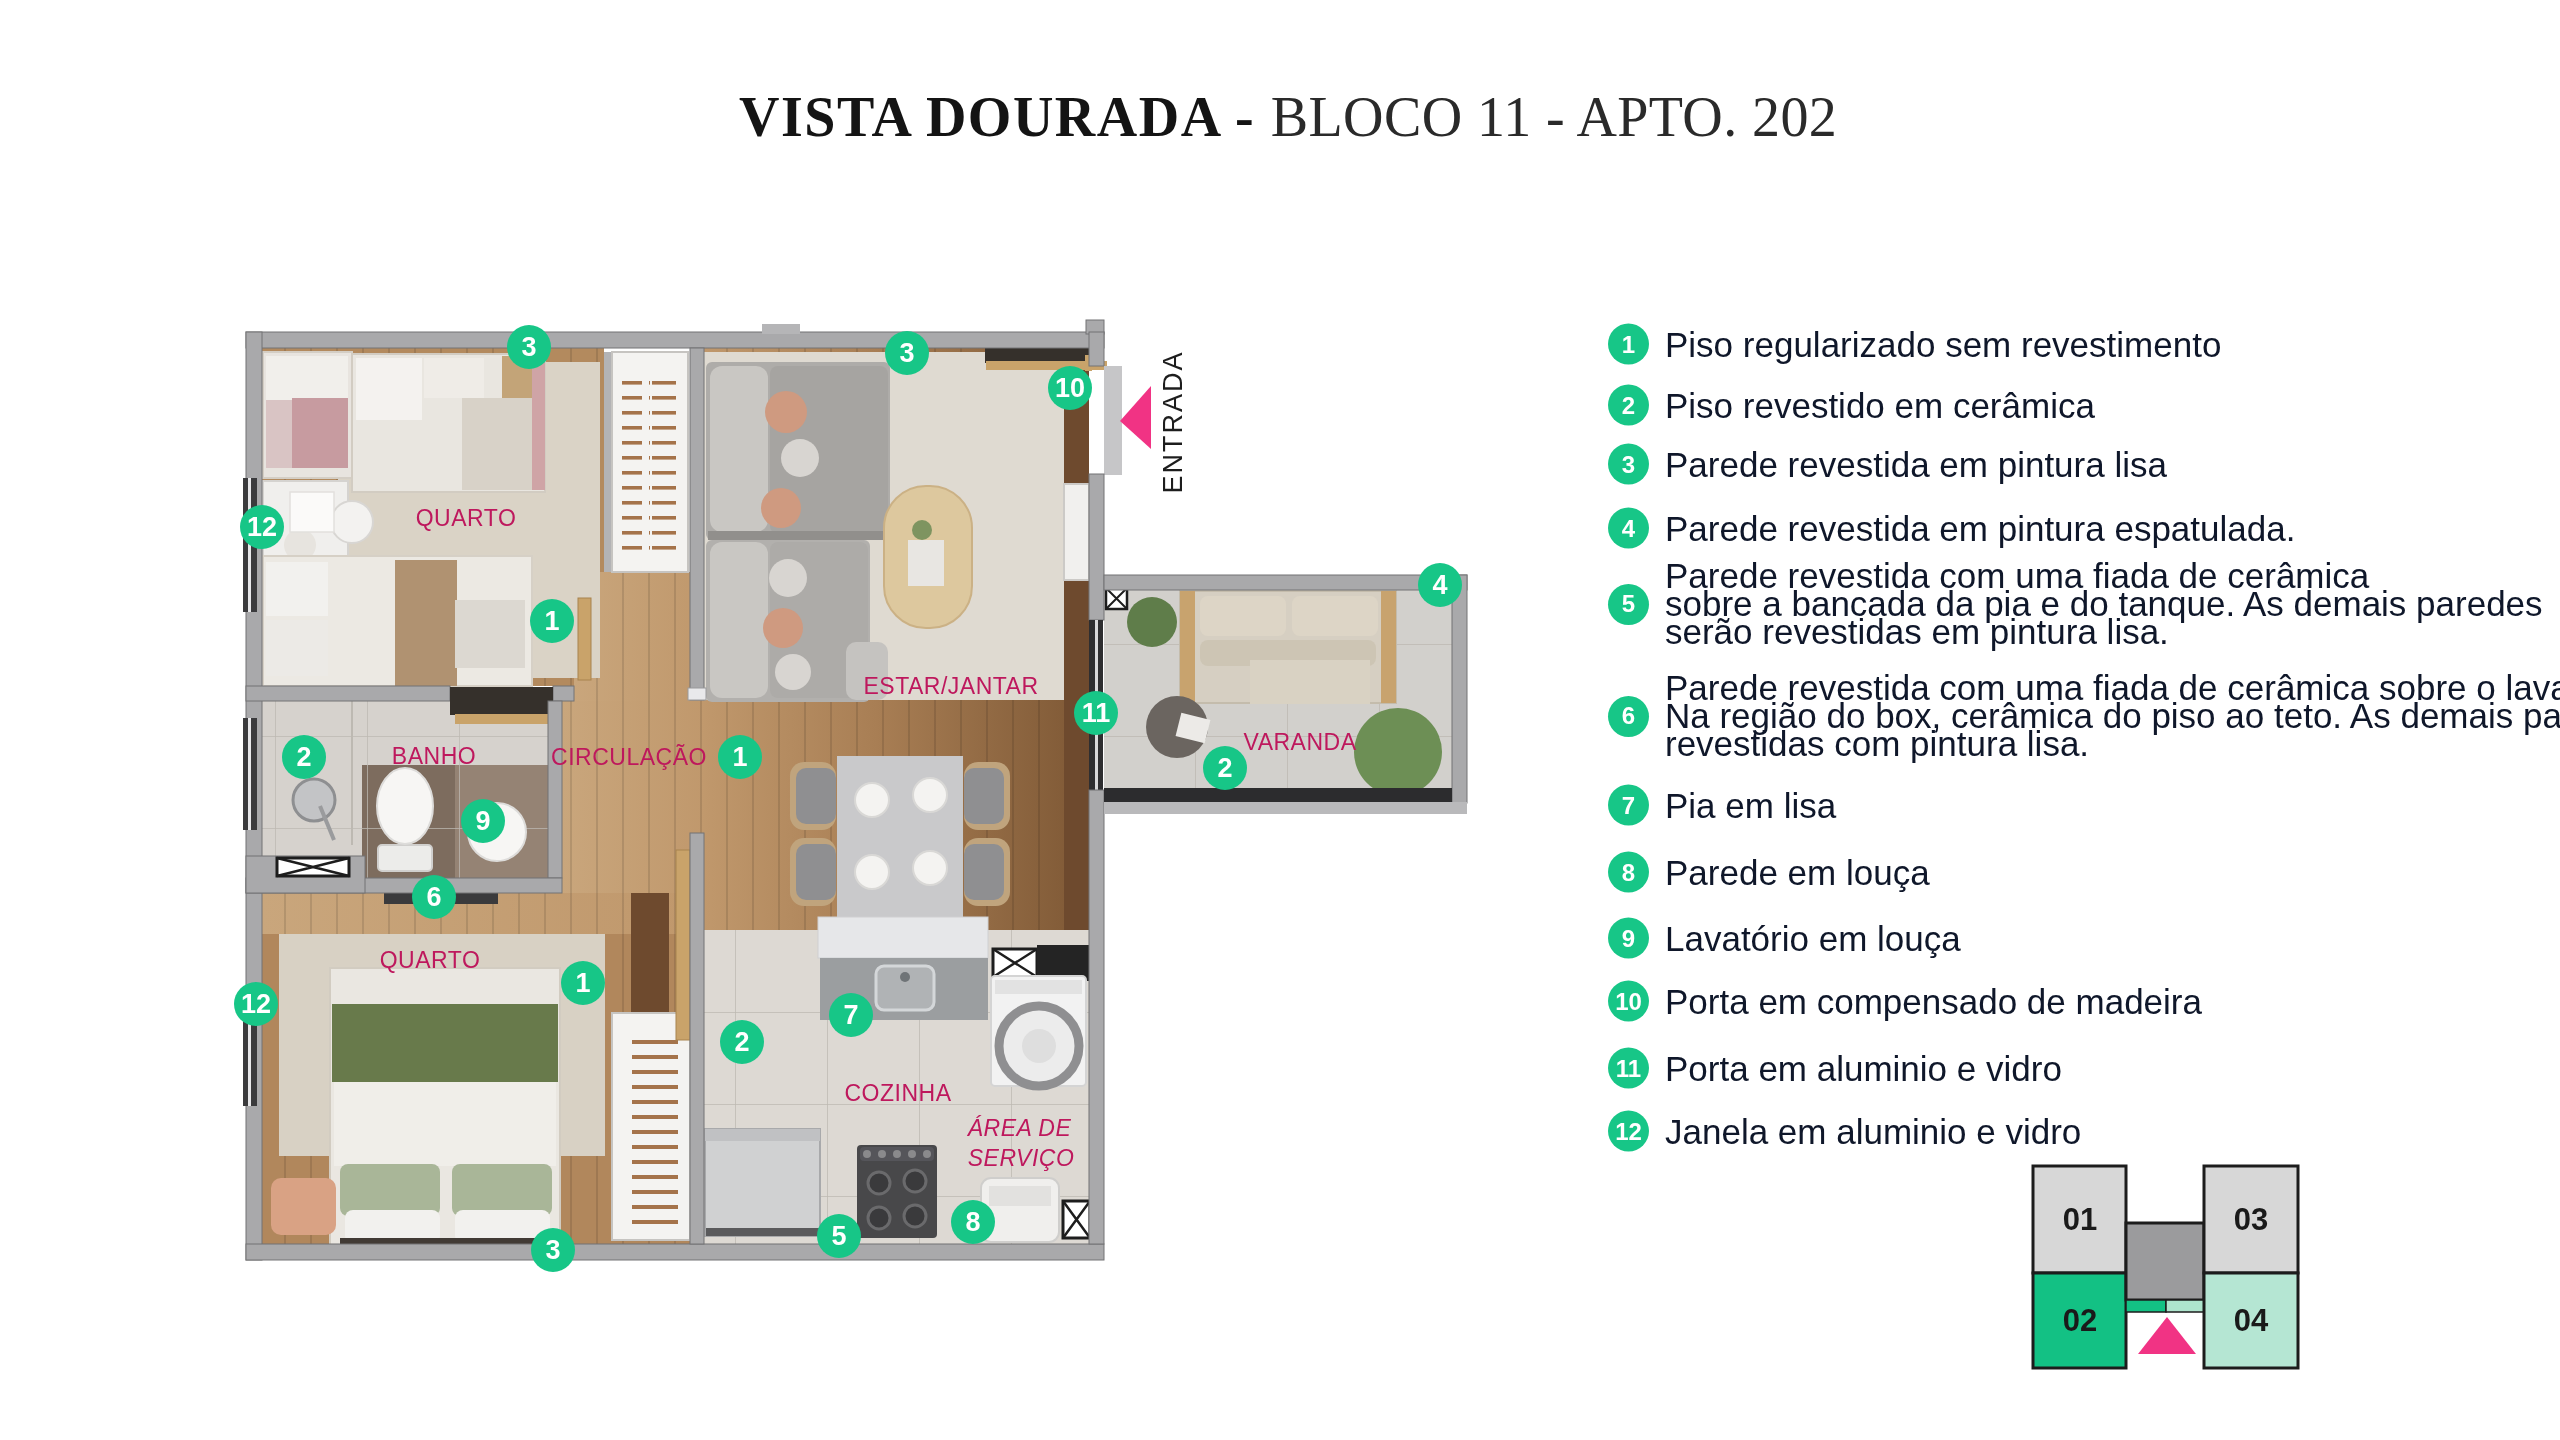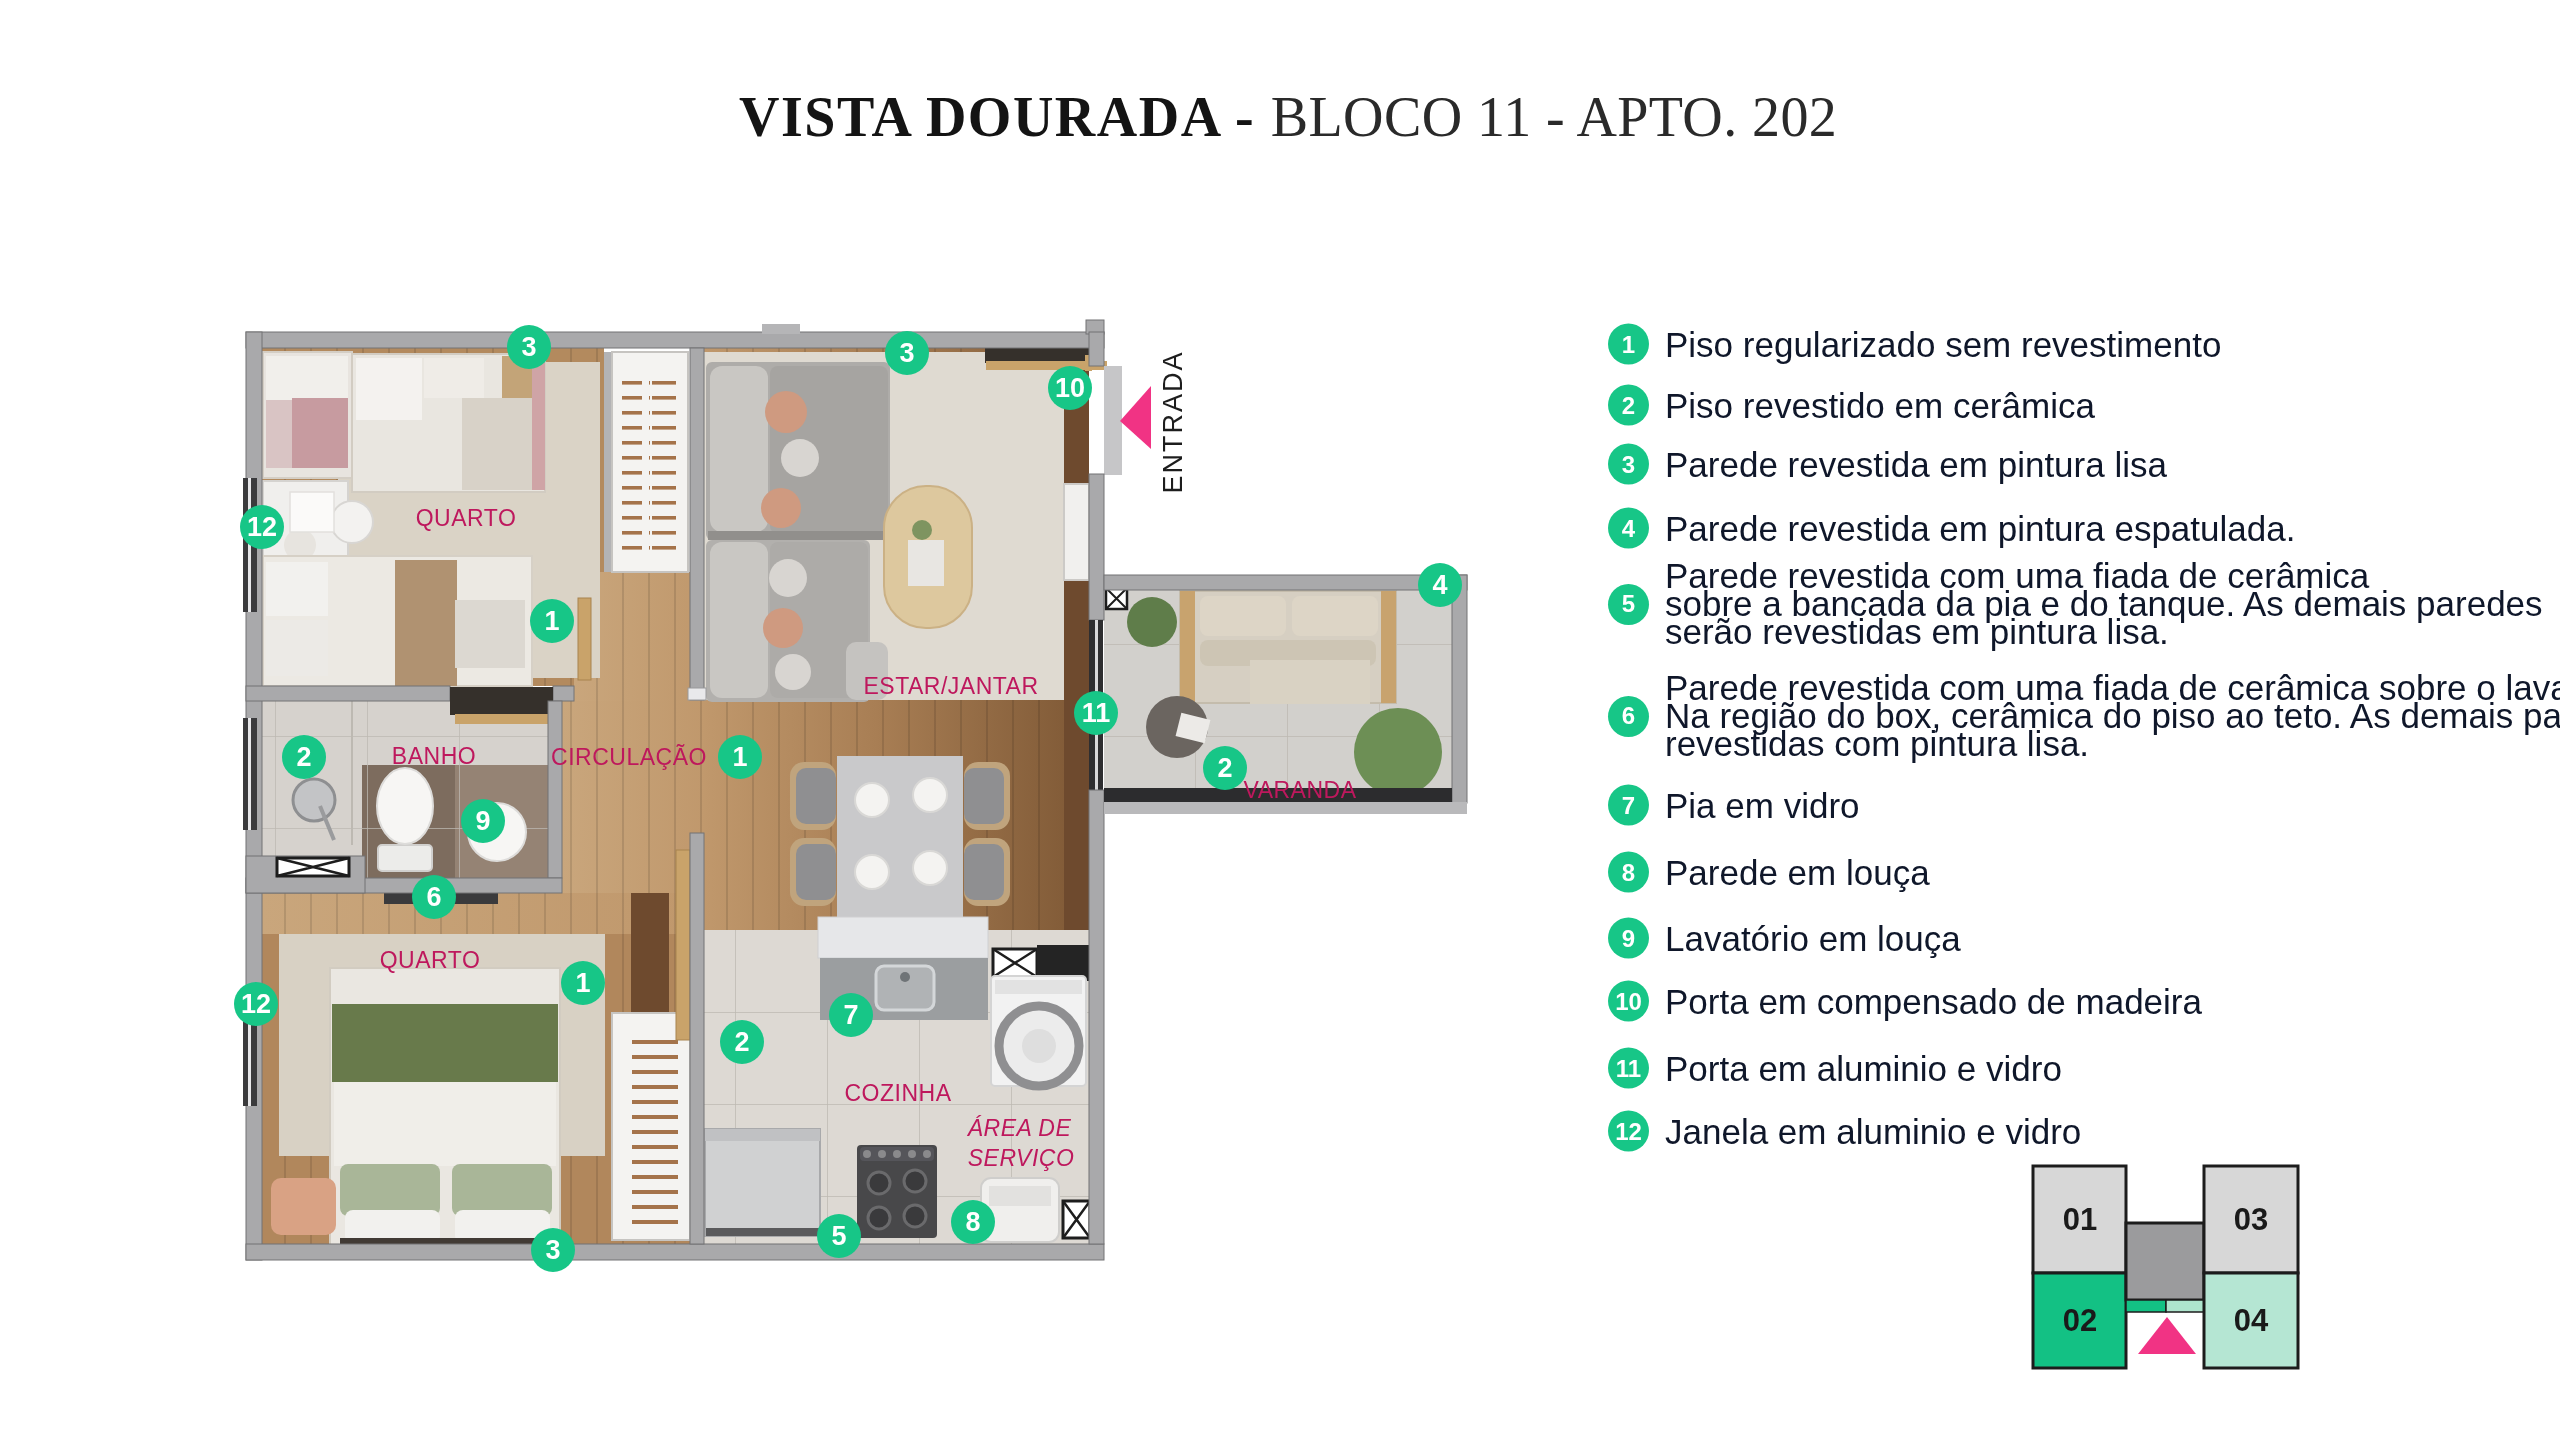--- a/index.html
+++ b/index.html
@@ -433,21 +433,21 @@
 </div>
 
 <div class="lbl" style="left:466px;top:518px;">QUARTO</div>
 
 <div class="lbl" style="left:434px;top:756px;">BANHO</div>
 
 <div class="lbl" style="left:629px;top:757px;">CIRCULAÇÃO</div>
 
 <div class="lbl" style="left:951px;top:686px;">ESTAR/JANTAR</div>
 
-<div class="lbl" style="left:1300px;top:742px;margin-top:48px;">VARANDA</div>
+<div class="lbl" style="left:1300px;top:742px;">VARANDA</div>
 
 <div class="lbl" style="left:430px;top:960px;">QUARTO</div>
 
 <div class="lbl" style="left:898px;top:1093px;">COZINHA</div>
 
 <div class="lbl" style="left:1021px;top:1143px;line-height:30px;font-style:italic;">ÁREA DE<br>SERVIÇO</div>
 
 <div class="mk" style="left:529px;top:347px;">3</div>
 
 <div class="mk" style="left:907px;top:353px;">3</div>
@@ -511,21 +511,21 @@
     <div class="lg-t">Parede revestida com uma fiada de cerâmica<br>sobre a bancada da pia e do tanque. As demais paredes<br>serão revestidas em pintura lisa.</div>
   </div>
 
 <div class="lg-row" style="top:716px;transform:translateY(-50%);">
     <div class="lg-c">6</div>
     <div class="lg-t">Parede revestida com uma fiada de cerâmica sobre o lavatório.<br>Na região do box, cerâmica do piso ao teto. As demais paredes serão<br>revestidas com pintura lisa.</div>
   </div>
 
 <div class="lg-row" style="top:805px;transform:translateY(-50%);">
     <div class="lg-c">7</div>
-    <div class="lg-t">Pia em vidro</div>
+    <div class="lg-t">Pia em lisa</div>
   </div>
 
 <div class="lg-row" style="top:872px;transform:translateY(-50%);">
     <div class="lg-c">8</div>
     <div class="lg-t">Parede em louça</div>
   </div>
 
 <div class="lg-row" style="top:938px;transform:translateY(-50%);">
     <div class="lg-c">9</div>
     <div class="lg-t">Lavatório em louça</div>

